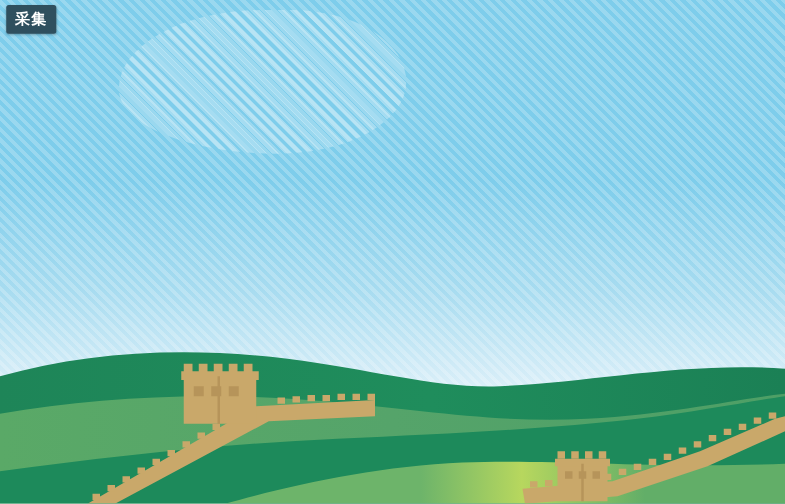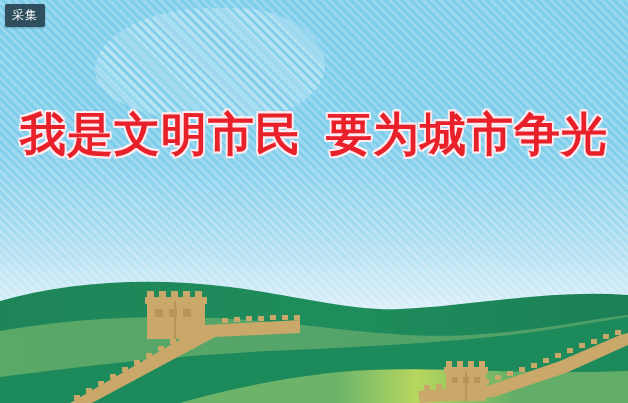--- a/index.html
+++ b/index.html
@@ -67,20 +67,21 @@
     color: #ffffff;
     font-size: 12px;
     line-height: 23px;
     text-align: center;
     letter-spacing: 1px;
     border-radius: 2px;
     box-shadow: 0 1px 2px rgba(0,0,0,0.25);
     z-index: 40;
     cursor: pointer;
     user-select: none;
+    font-weight: bold;
   }
 
   
   .slogan {
     position: absolute;
     left: 0;
     top: 96px;
     width: 628px;
     z-index: 30;
     text-align: center;
@@ -119,21 +120,20 @@
 <body>
 
 <div class="banner">
 
   <div class="sky-hatch"></div>
   <div class="sky-watermark"></div>
 
   <div class="capture-button">采集</div>
 
   <div class="slogan">
-    <div class="slogan-line"><span>我是文明市民</span><span class="slogan-gap"></span><span>要为城市争光</span></div>
   </div>
 
   <div class="landscape">
     <svg width="628" height="130" viewBox="0 0 628 130" xmlns="http://www.w3.org/2000/svg">
       <defs>
         <linearGradient id="gradDark" x1="0" y1="0" x2="1" y2="0">
           <stop offset="0%" stop-color="#1e8558"></stop>
           <stop offset="55%" stop-color="#1f8d5c"></stop>
           <stop offset="100%" stop-color="#1b8055"></stop>
         </linearGradient>

